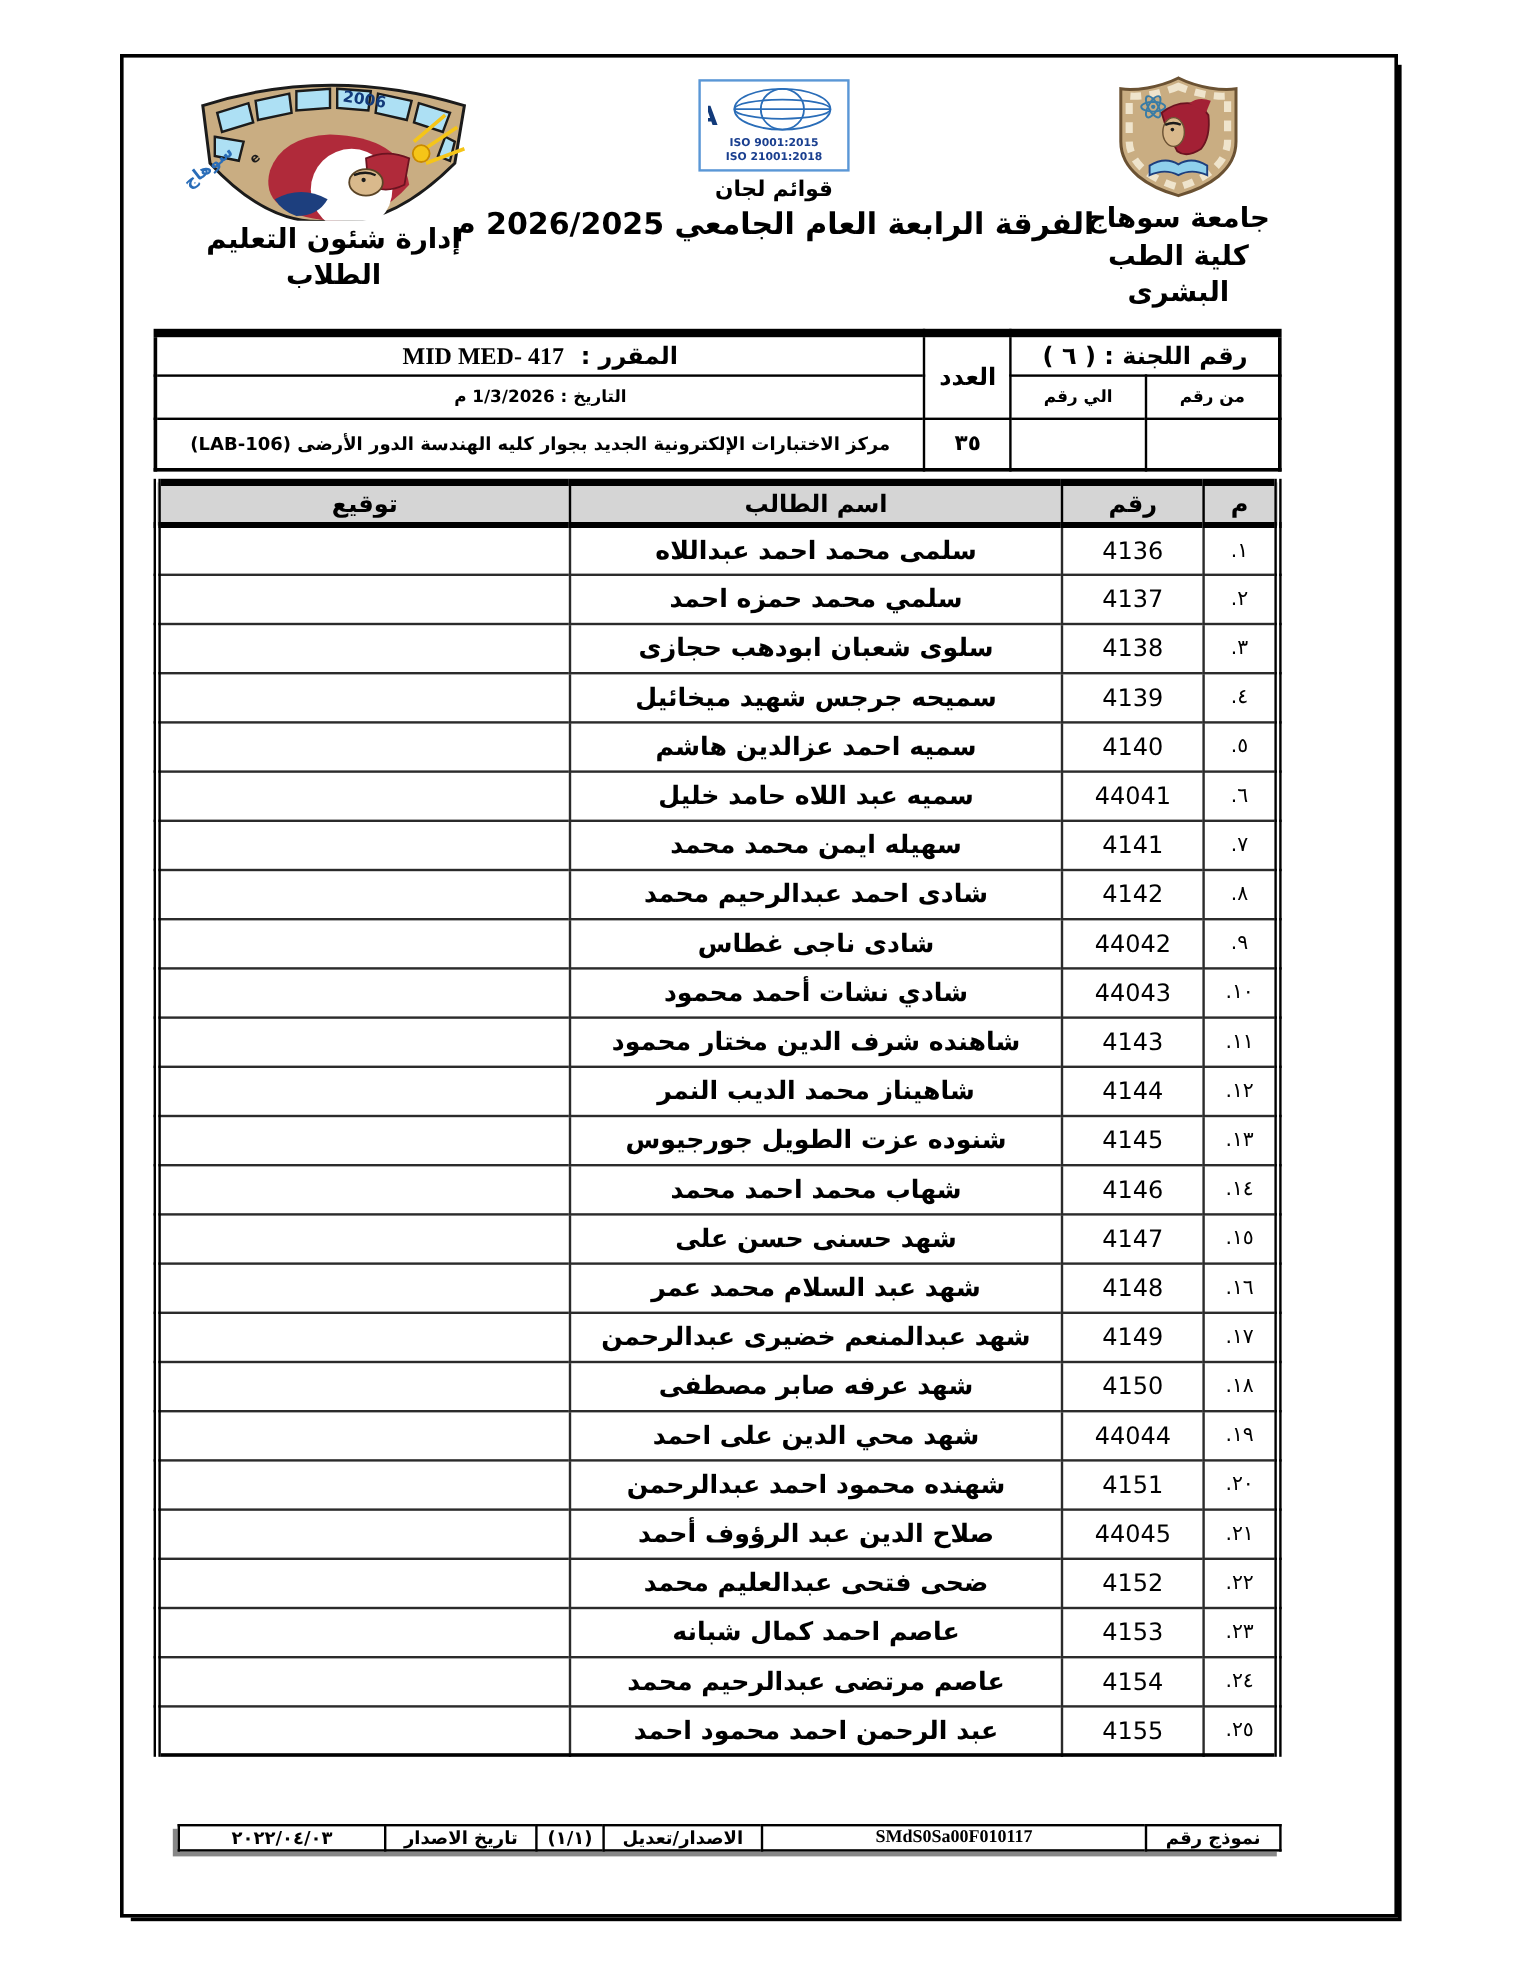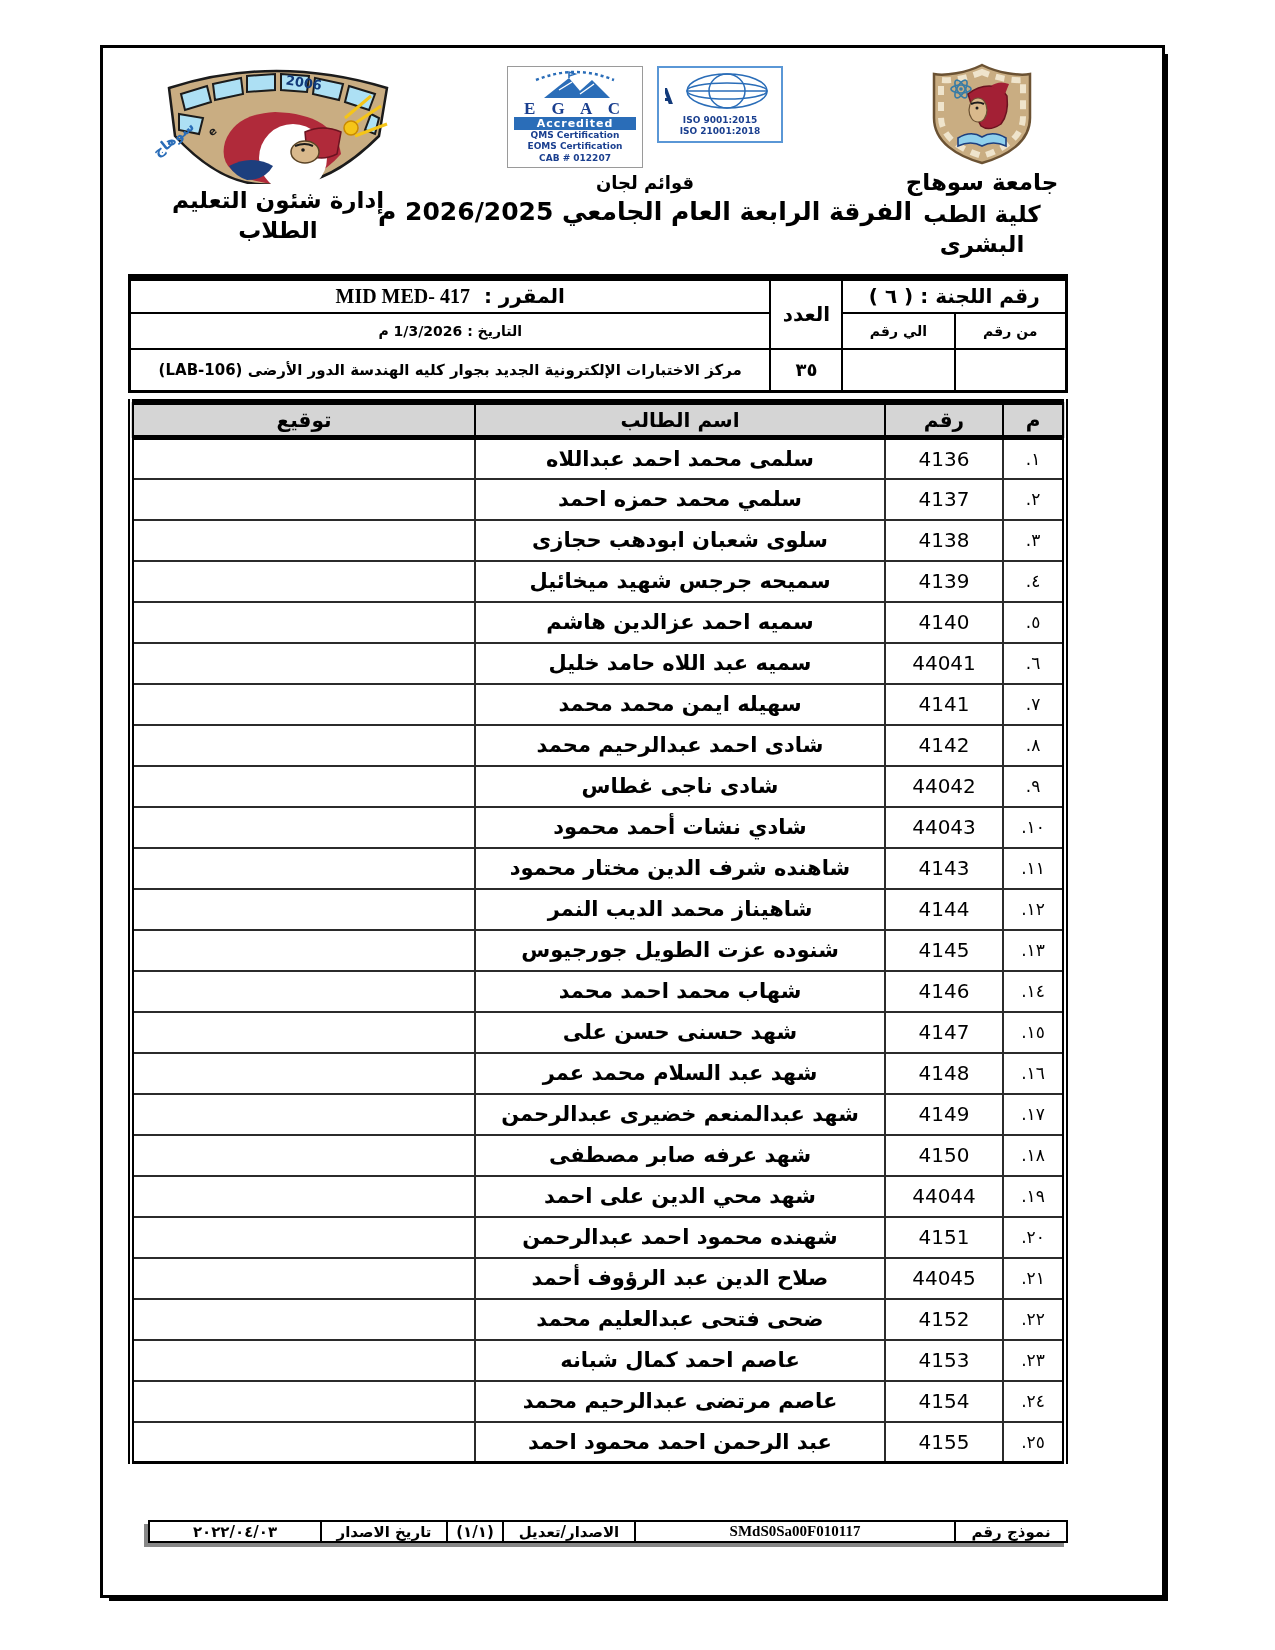--- a/index.html
+++ b/index.html
@@ -89,34 +89,20 @@
         <path d="M50 42 Q57 39 63 42" stroke="#1b1b1b" stroke-width="2" fill="none"></path>
         <circle cx="56" cy="46" r="1.5" fill="#1b1b1b"></circle>
         <path d="M37 76 Q50 68 61 75 Q72 68 85 76 L85 84 Q72 78 61 84 Q50 78 37 84 Z" fill="#8fd0ec" stroke="#1d3f7e" stroke-width="1.6"></path>
       </svg>
       <div class="uni-caption">جامعة سوهاج</div>
       <div class="uni-caption">كلية الطب البشرى</div>
     </div>
 
     <div class="hdr-col col-center">
       <div class="badges">
-        <div class="badge">
-          <svg width="122" height="30" viewBox="0 0 122 30" aria-hidden="true">
-            <path d="M22 10 Q61 -6 100 10" fill="none" stroke="#2a6db8" stroke-width="2.5" stroke-dasharray="3 3"></path>
-            <path d="M30 28 L55 8 L72 28 Z" fill="#2a6db8"></path>
-            <path d="M58 28 L78 10 L96 28 Z" fill="#2a6db8"></path>
-            <path d="M55 8 L55 2 L61 4 L55 6" fill="none" stroke="#2a6db8" stroke-width="1.6"></path>
-            <path d="M45 20 L58 12 M66 24 L80 14" stroke="#fff" stroke-width="1.4"></path>
-          </svg>
-          <div class="bname">E G A C</div>
-          <div class="accr">Accredited</div>
-          <div class="bline">QMS Certification</div>
-          <div class="bline">EOMS Certification</div>
-          <div class="bline">CAB # 012207</div>
-        </div>
         <div class="badge aja">
           <svg width="110" height="44" viewBox="0 0 110 44" aria-hidden="true">
             <g stroke="#2a6db8" stroke-width="1.5" fill="none">
               <ellipse cx="62" cy="20" rx="40" ry="17"></ellipse>
               <ellipse cx="62" cy="20" rx="40" ry="8"></ellipse>
               <ellipse cx="62" cy="20" rx="18" ry="17"></ellipse>
               <path d="M22 20 H102"></path>
             </g>
             <text x="8" y="33" font-size="22" font-weight="bold" fill="#123a7a" font-family="Liberation Serif,serif" stroke="#fff" stroke-width="0.6" paint-order="stroke">AJA</text>
           </svg>

